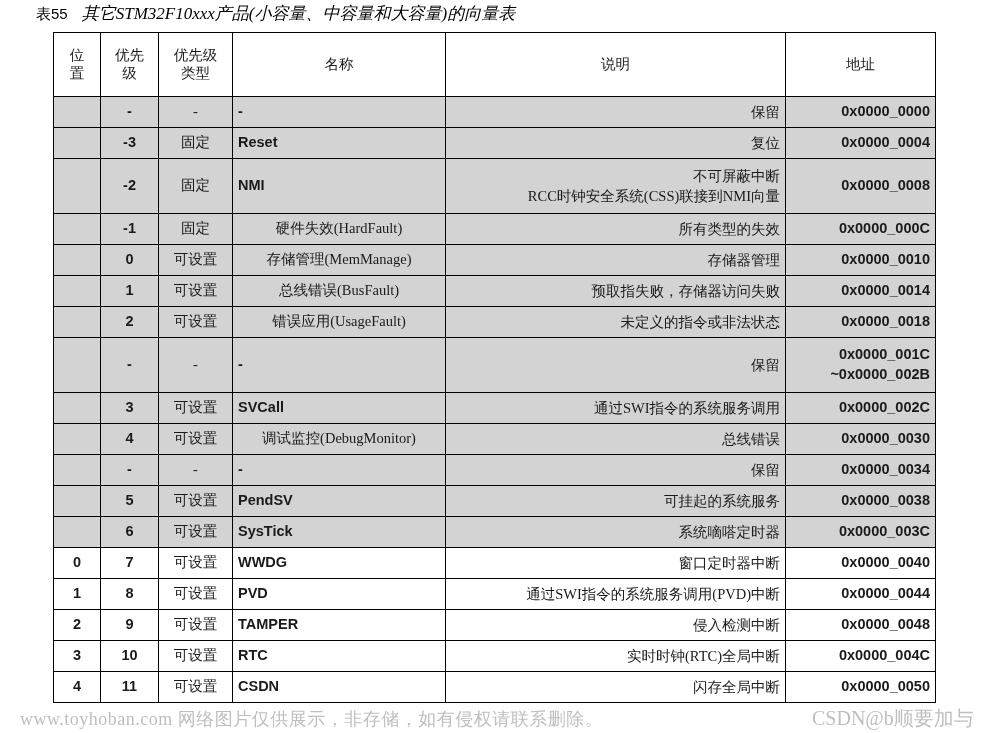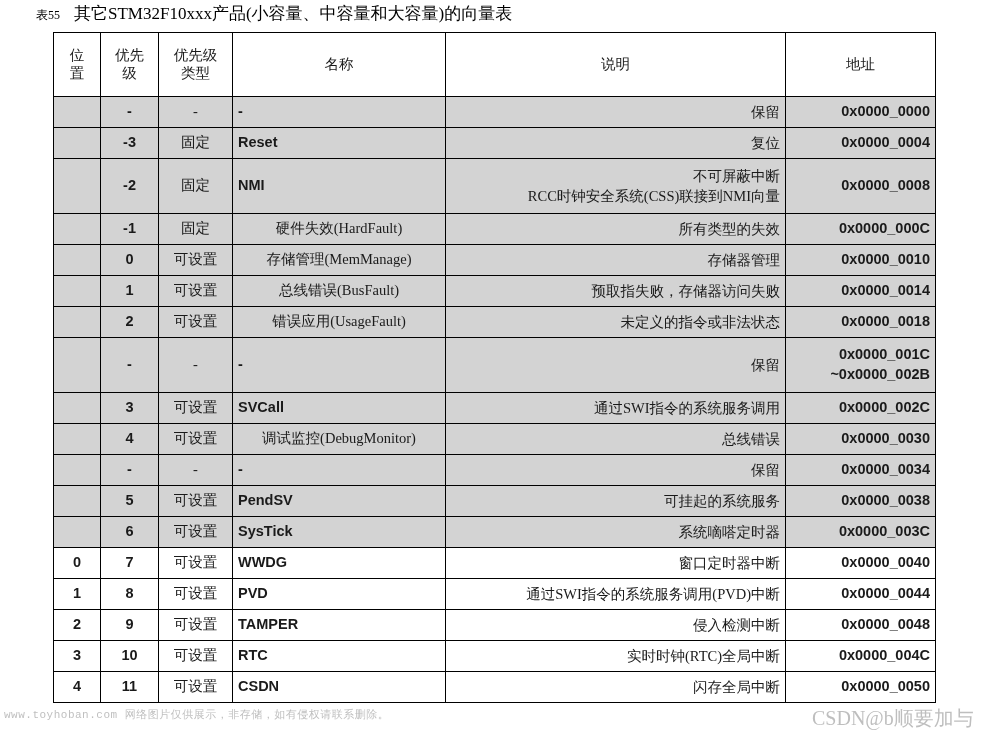--- a/index.html
+++ b/index.html
@@ -19,30 +19,31 @@
     position: absolute;
     left: 36px;
     top: 2px;
     font-family: "Liberation Serif", "DejaVu Serif", serif;
     font-size: 17px;
     color: #000000;
     white-space: nowrap;
     letter-spacing: 0px;
   }
   #caption .cap-num {
-    font-family: Liberation Serif, serif;
-    font-size: 12px;
+    font-family: Liberation Sans, sans-serif;
+    font-size: 15px;
   }
   #caption .cap-gap {
     display: inline-block;
     width: 14px;
   }
   #caption .cap-text {
     font-family: "Liberation Serif", serif;
     font-size: 17px;
+    font-style: italic;
   }
 
   #vector-table {
     position: absolute;
     left: 53px;
     top: 32px;
     width: 882px;
     border-collapse: collapse;
     table-layout: fixed;
   }
@@ -121,24 +122,24 @@
   tr.h-lg td { height: 55px; }
 
   
   .watermark {
     position: absolute;
     color: rgba(110,110,110,0.45);
     pointer-events: none;
     white-space: nowrap;
   }
   #wm-bottom-left {
-    left: 4px;
+    left: 20px;
     top: 707px;
-    font-family: Liberation Mono, monospace;
-    font-size: 11px;
+    font-family: Liberation Serif, serif;
+    font-size: 18px;
     letter-spacing: 0.5px;
   }
   #wm-bottom-right {
     left: 812px;
     top: 705px;
     font-family: "Liberation Serif", "DejaVu Serif", serif;
     font-size: 20px;
   }
 </style>
 </head>

